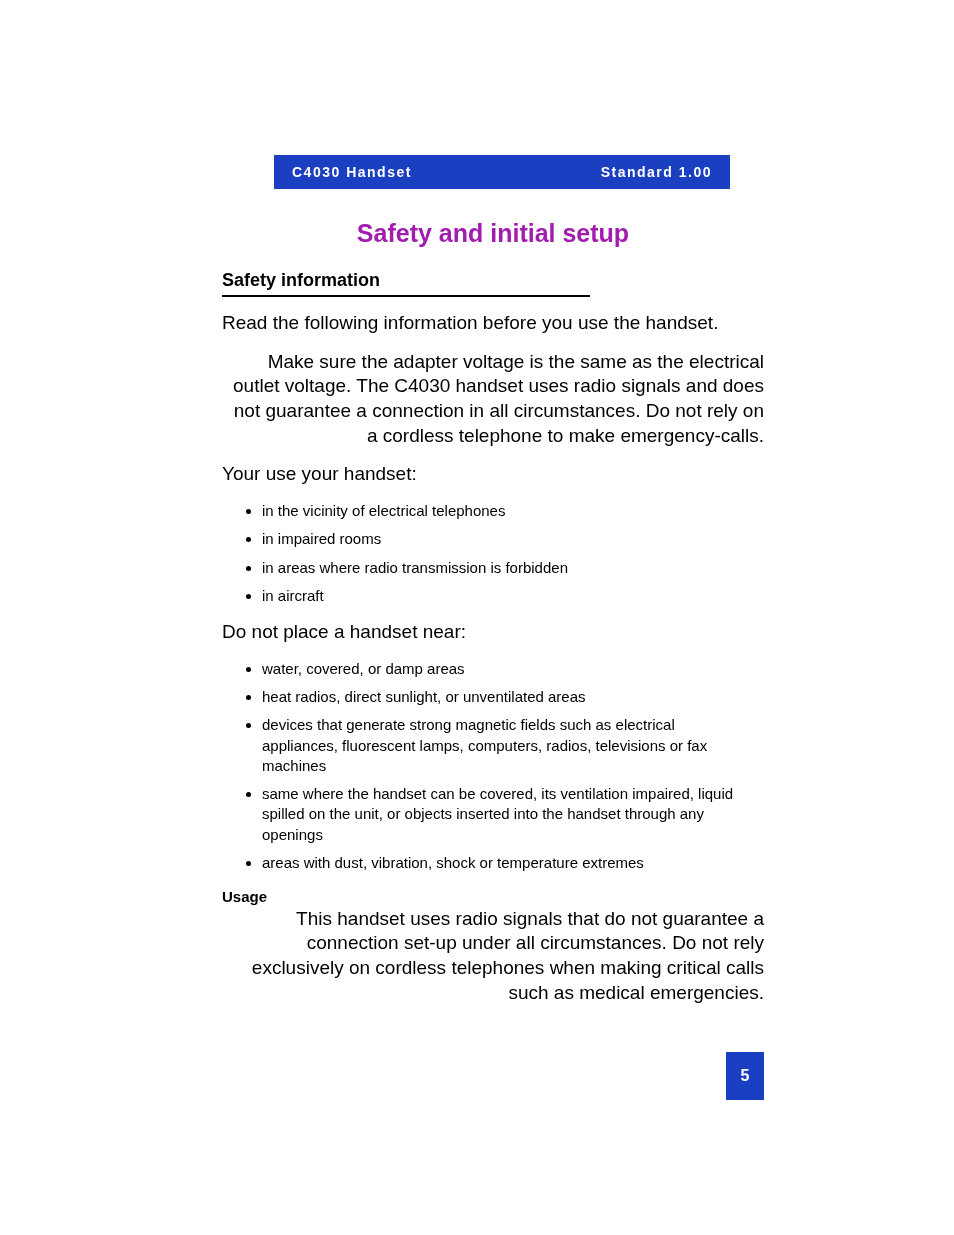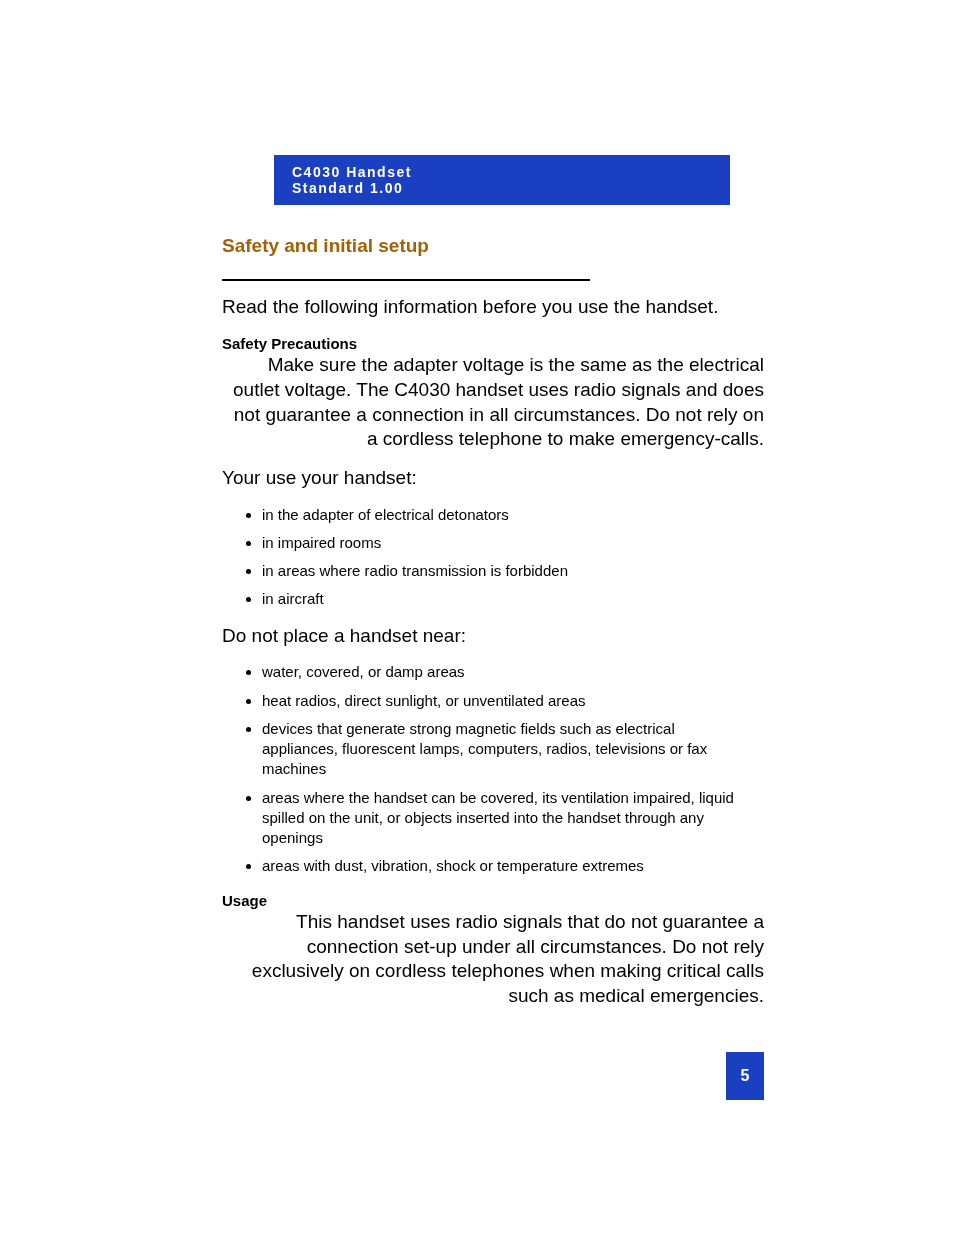--- a/index.html
+++ b/index.html
@@ -19,27 +19,27 @@
     background: #1b3fc1;
     color: #fff;
     font-weight: bold;
     font-size: 14px;
     letter-spacing: 1.5px;
     padding: 9px 18px;
     display: flex;
     justify-content: space-between;
     margin-left: 52px;
     width: 420px;
-    flex-direction: column;
   }
   h1.chapter {
-    color: #a16207;
-    font-size: 19px;
+    color: #a21caf;
+    font-size: 25px;
     font-weight: bold;
     margin: 30px 0 22px 0;
+    text-align: center;
   }
   h2.section {
     font-size: 18px;
     font-weight: bold;
     margin: 20px 0 4px 0;
   }
   .rule {
     border: none;
     border-top: 2px solid #000;
     margin: 0 0 14px 0;
@@ -89,41 +89,41 @@
 
 <div class="page">
 
   <div class="banner">
     <span>C4030 Handset</span>
     <span>Standard 1.00</span>
   </div>
 
   <h1 class="chapter">Safety and initial setup</h1>
 
+  <h2 class="section">Safety information</h2>
   <hr class="rule">
 
   <p>Read the following information before you use the handset.</p>
 
-  <p class="subhead">Safety Precautions</p>
   <p class="tight">Make sure the adapter voltage is the same as the electrical outlet voltage. The C4030 handset uses radio signals and does not guarantee a connection in all circumstances. Do not rely on a cordless telephone to make emergency-calls.</p>
 
   <p>Your use your handset:</p>
   <ul class="bullets">
-    <li>in the adapter of electrical detonators</li>
+    <li>in the vicinity of electrical telephones</li>
     <li>in impaired rooms</li>
     <li>in areas where radio transmission is forbidden</li>
     <li>in aircraft</li>
   </ul>
 
   <p>Do not place a handset near:</p>
   <ul class="bullets">
     <li>water, covered, or damp areas</li>
     <li>heat radios, direct sunlight, or unventilated areas</li>
     <li>devices that generate strong magnetic fields such as electrical appliances, fluorescent lamps, computers, radios, televisions or fax machines</li>
-    <li>areas where the handset can be covered, its ventilation impaired, liquid spilled on the unit, or objects inserted into the handset through any openings</li>
+    <li>same where the handset can be covered, its ventilation impaired, liquid spilled on the unit, or objects inserted into the handset through any openings</li>
     <li>areas with dust, vibration, shock or temperature extremes</li>
   </ul>
 
 
   <p class="subhead">Usage</p>
   <p class="tight">This handset uses radio signals that do not guarantee a connection set-up under all circumstances. Do not rely exclusively on cordless telephones when making critical calls such as medical emergencies.</p>
 
   <div class="page-num-box">5</div>
 </div>
 

